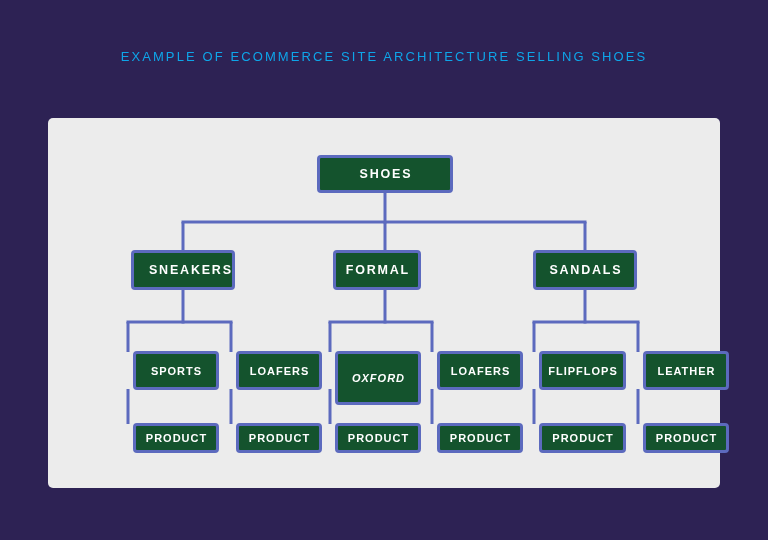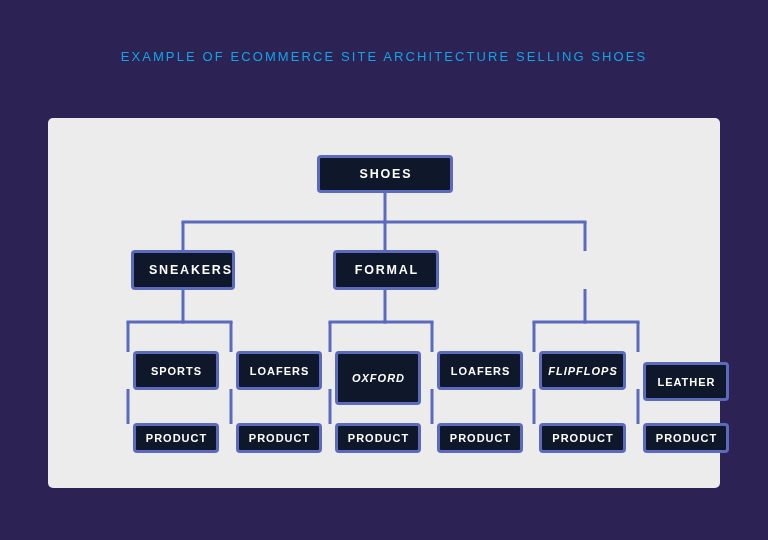--- a/index.html
+++ b/index.html
@@ -41,21 +41,21 @@
     left: 0;
     top: 0;
     width: 672px;
     height: 370px;
   }
   svg.connectors line { stroke: #5c6abe; stroke-width: 3; }
 
   .node {
     position: absolute;
     box-sizing: border-box;
-    background: #0f172a;
+    background: #14532d;
     border: 3px solid #5c6abe;
     border-radius: 4px;
     color: #ffffff;
     font-weight: 700;
     display: flex;
     align-items: center;
     justify-content: center;
     font-size: 12.5px;
     letter-spacing: 1.8px;
     text-indent: 1.8px;
@@ -64,28 +64,28 @@
   .node.sm {
     font-size: 11px;
     letter-spacing: 1px;
     text-indent: 1px;
     margin-left: 48px;
   }
 
   
   .n-shoes     { left:269px; top:37px;  width:136px; height:38px; }
   .n-sneakers  { left:83px;  top:132px; width:104px; height:40px;padding-left:14px; }
-  .n-formal    { left:285px; top:132px; width:106px; height:40px; }
+  .n-formal    { left:285px; top:132px; width:88px; height:40px; }
   .n-sandals   { left:485px; top:132px; width:104px; height:40px; }
   .n-sports    { left:37px;  top:233px; width:86px;  height:39px; }
   .n-street    { left:140px; top:233px; width:86px;  height:39px; }
   .n-oxford    { left:239px; top:233px; width:86px;  height:54px;font-style:italic; }
   .n-loafers   { left:341px; top:233px; width:86px;  height:39px;text-align:center; }
-  .n-flipflops { left:443px; top:233px; width:87px;  height:39px;font-style:italic; }
-  .n-leather   { left:547px; top:244px; width:86px;  height:39px; }
+  .n-flipflops { left:443px; top:233px; width:87px;  height:39px; }
+  .n-leather   { left:547px; top:233px; width:86px;  height:39px; }
   .n-prod1     { left:37px;  top:305px; width:86px;  height:30px; }
   .n-prod2     { left:140px; top:305px; width:86px;  height:30px; }
   .n-prod3     { left:239px; top:305px; width:86px;  height:30px; }
   .n-prod4     { left:341px; top:305px; width:86px;  height:30px; }
   .n-prod5     { left:443px; top:305px; width:87px;  height:30px; }
   .n-prod6     { left:547px; top:305px; width:86px;  height:30px; }
 </style>
 </head>
 <body>
 
@@ -123,20 +123,21 @@
       <line x1="282" y1="271" x2="282" y2="306"></line>
       <line x1="384" y1="271" x2="384" y2="306"></line>
       <line x1="486" y1="271" x2="486" y2="306"></line>
       <line x1="590" y1="271" x2="590" y2="306"></line>
     </svg>
 
     <div class="node n-shoes">SHOES</div>
 
     <div class="node n-sneakers">SNEAKERS</div>
     <div class="node n-formal">FORMAL</div>
+    <div class="node n-sandals">SANDALS</div>
 
     <div class="node sm n-sports">SPORTS</div>
     <div class="node sm n-street">LOAFERS</div>
     <div class="node sm n-oxford">OXFORD</div>
     <div class="node sm n-loafers">LOAFERS</div>
     <div class="node sm n-flipflops">FLIPFLOPS</div>
     <div class="node sm n-leather">LEATHER</div>
 
     <div class="node sm n-prod1">PRODUCT</div>
     <div class="node sm n-prod2">PRODUCT</div>

